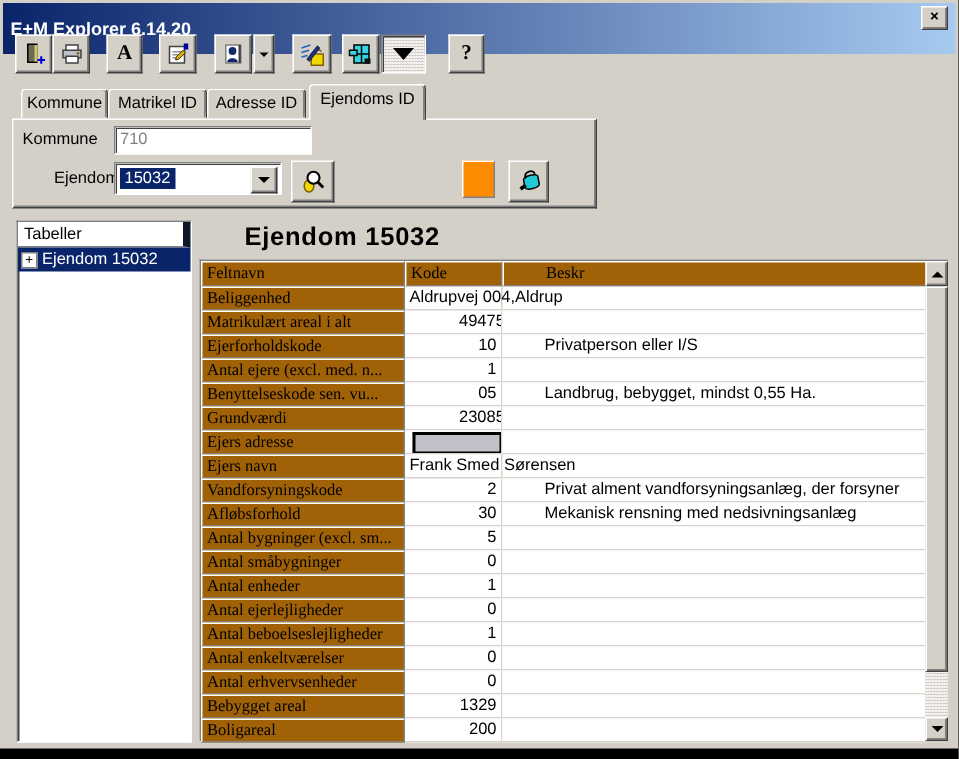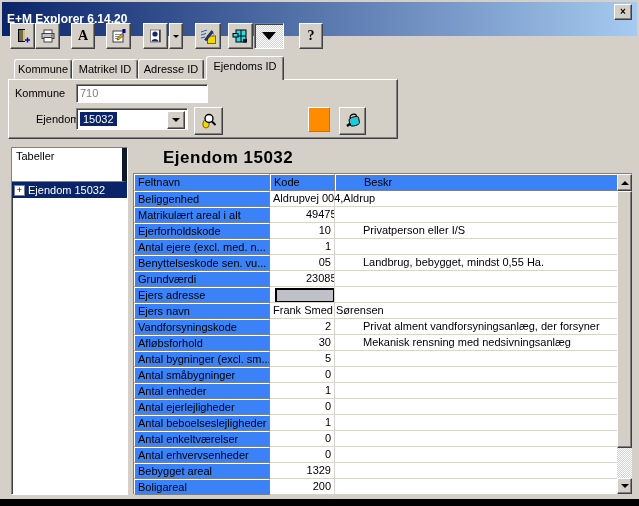--- a/index.html
+++ b/index.html
@@ -32,31 +32,31 @@
   #kommune-field{position:absolute;left:67px;top:4px;width:132px;height:19px;box-sizing:border-box;color:#808080;padding:2px 3px;}
   #ejendom-combo{position:absolute;left:67px;top:28px;width:112px;height:22px;box-sizing:border-box;padding:1px;}
   #combo-sel{position:absolute;left:3px;top:3px;height:14px;background:#0a246a;color:#fff;padding:0 3px;line-height:14px;}
   #combo-drop{position:absolute;right:2px;top:2px;width:16px;height:16px;display:flex;align-items:center;justify-content:center;}
   .arr-down{width:0;height:0;border-left:4px solid transparent;border-right:4px solid transparent;border-top:4px solid #000;}
   #search-btn{position:absolute;left:185px;top:27px;width:27px;height:26px;display:flex;align-items:center;justify-content:center;}
   #color-swatch{position:absolute;left:299px;top:27px;width:22px;height:25px;box-sizing:border-box;border:1px solid;border-color:#fff #808080 #808080 #fff;}
   #bucket-btn{position:absolute;left:330px;top:27px;width:25px;height:26px;display:flex;align-items:center;justify-content:center;}
   
   #sidebar{position:absolute;left:11px;top:147px;width:117px;height:348px;box-sizing:border-box;background:#fff;}
-  #sidebar-header{height:34px;border-bottom:1px solid #808080;border-right:5px solid #0f172a;padding:2px 4px;box-sizing:border-box;background:#fff;}
+  #sidebar-header{height:17px;border-bottom:1px solid #808080;border-right:5px solid #0f172a;padding:2px 4px;box-sizing:border-box;background:#fff;}
   .tree-item{height:16px;display:flex;align-items:center;background:#0a246a;color:#fff;padding-left:2px;}
   .expander{width:11px;height:11px;background:#fff;border:1px solid #808080;color:#000;font-size:9px;line-height:9px;
     display:flex;align-items:center;justify-content:center;margin-right:3px;box-sizing:border-box;}
   
   #main-title{position:absolute;left:163px;top:148px;font-size:17px;font-weight:bold;letter-spacing:0.5px;}
   #ftable{position:absolute;left:133px;top:173px;width:499px;height:321px;background:#fff;box-sizing:border-box;border-left:1px solid #808080;border-top:1px solid #808080;}
   .trow{display:flex;height:16px;width:484px;}
   .trow.hdr{height:17px;}
   .tc{box-sizing:border-box;padding:1px 3px;white-space:nowrap;overflow:hidden;line-height:12px;}
-  .hcell,.feltcell{background:#3b82f6;border:1px solid;border-color:#fff #808080 #808080 #fff;}
+  .hcell,.feltcell{background:#a16207;border:1px solid;border-color:#fff #808080 #808080 #fff;font-family:Liberation Serif, serif;}
   .c1{width:136px;}
   .c2{width:65px;}
   .c3{width:283px;padding-left:28px;}
   .kodecell,.beskrcell{background:#fff;border-right:1px solid #d8d4cc;border-bottom:1px solid #d8d4cc;}
   .kodecell.r{text-align:right;padding-left:36px;}
   .kodecell.spill{overflow:visible;position:relative;z-index:1;}
   .redacted{display:inline-block;width:56px;height:11px;background:#c0c0c8;border:2px solid #000;vertical-align:middle;margin-left:2px;}
   
   #vscroll{position:absolute;right:0;top:0;width:15px;height:320px;background-image:repeating-conic-gradient(#ffffff 0% 25%, #d4d0c8 25% 50%);background-size:2px 2px;}
   .sb-btn{position:absolute;left:0;width:15px;display:flex;align-items:center;justify-content:center;box-sizing:border-box;}

